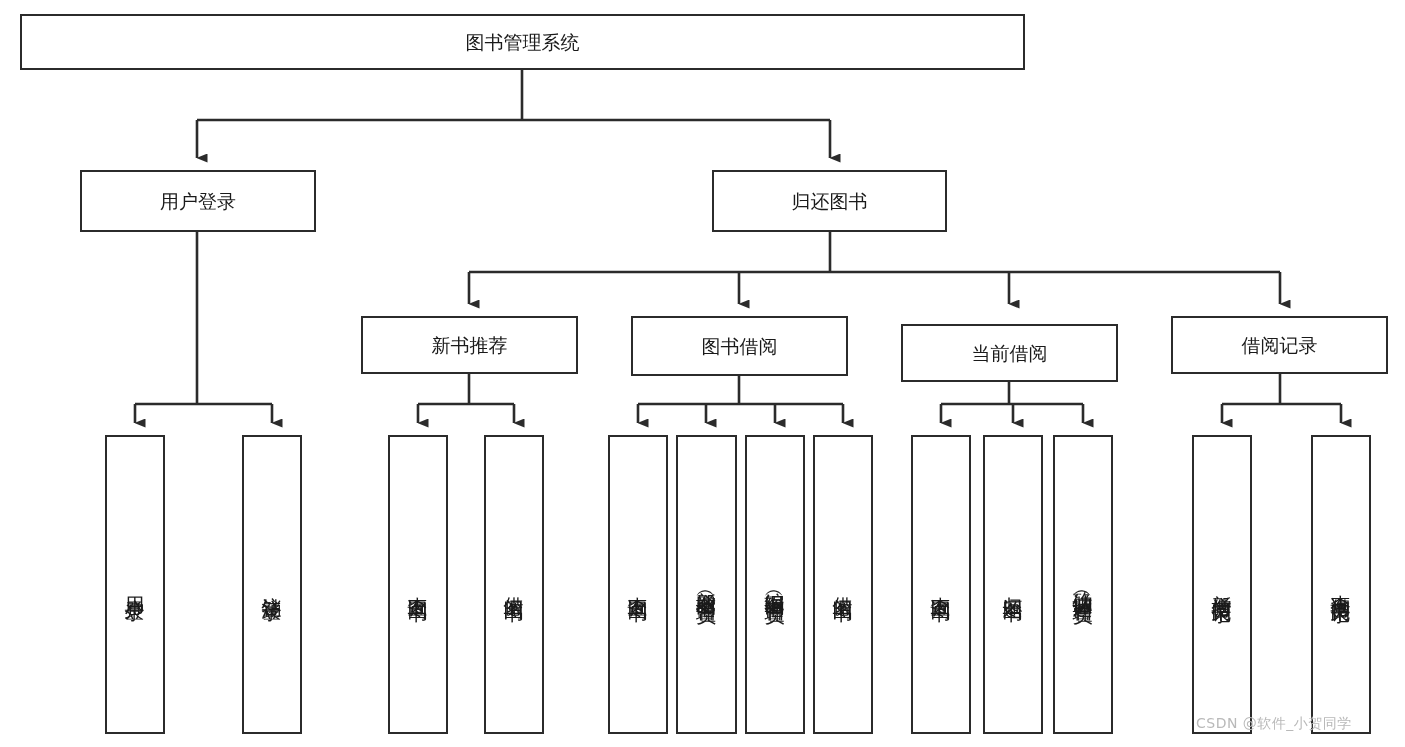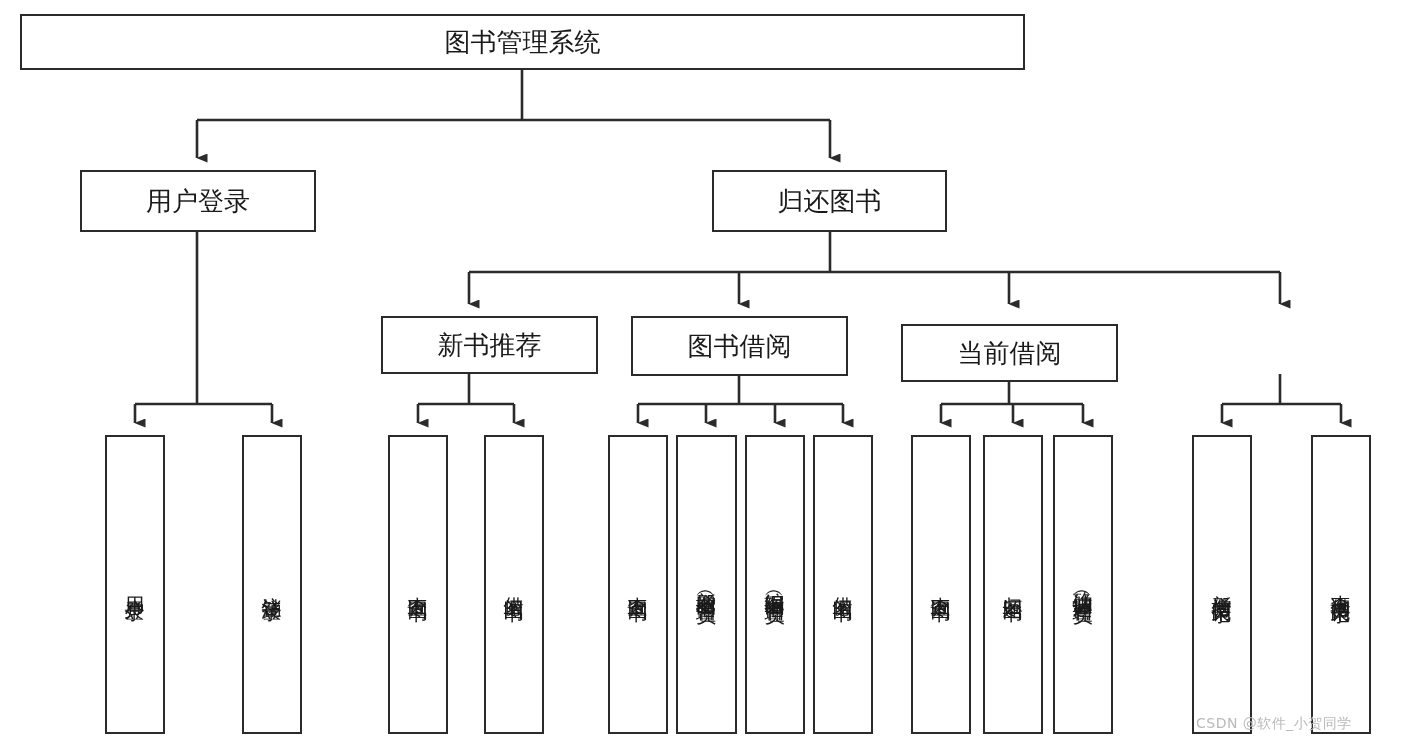--- a/index.html
+++ b/index.html
@@ -29,21 +29,21 @@
     position: absolute;
     box-sizing: border-box;
     background: #ffffff;
     border: 2px solid #2b2b2b;
     display: flex;
     align-items: center;
     justify-content: center;
     overflow: hidden;
   }
   .node-label-h {
-    font-size: 26px;
+    font-size: 19px;
     color: #1a1a1a;
     line-height: 1.1;
     white-space: nowrap;
     text-align: center;
   }
   .node-label-v {
     font-size: 20px;
     color: #1a1a1a;
     writing-mode: vertical-rl;
     text-orientation: upright;
@@ -122,28 +122,31 @@
     <span class="node-label-h">图书管理系统</span>
   </div>
 
   <div class="node-box" style="left:80px; top:170px; width:236px; height:62px;">
     <span class="node-label-h">用户登录</span>
   </div>
   <div class="node-box" style="left:712px; top:170px; width:235px; height:62px;">
     <span class="node-label-h">归还图书</span>
   </div>
 
-  <div class="node-box" style="left:361px; top:316px; width:217px; height:58px;margin-left:20px;">
+  <div class="node-box" style="left:361px; top:316px; width:217px; height:58px;">
     <span class="node-label-h">新书推荐</span>
   </div>
   <div class="node-box" style="left:631px; top:316px; width:217px; height:60px;">
     <span class="node-label-h">图书借阅</span>
   </div>
   <div class="node-box" style="left:901px; top:324px; width:217px; height:58px;">
     <span class="node-label-h">当前借阅</span>
+  </div>
+  <div class="node-box" style="left:1171px; top:316px; width:217px; height:58px;">
+    <span class="node-label-h">借阅记录</span>
   </div>
 
   <div class="node-box" style="left:105px; top:435px; width:60px; height:299px;">
     <span class="node-label-v">用户登录</span>
   </div>
   <div class="node-box" style="left:242px; top:435px; width:60px; height:299px;">
     <span class="node-label-v">注销登录</span>
   </div>
   <div class="node-box" style="left:388px; top:435px; width:60px; height:299px;">
     <span class="node-label-v">查询图书</span>

